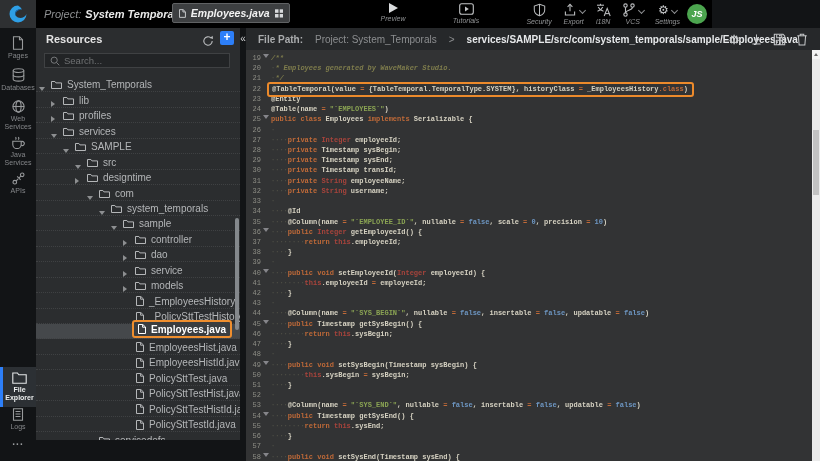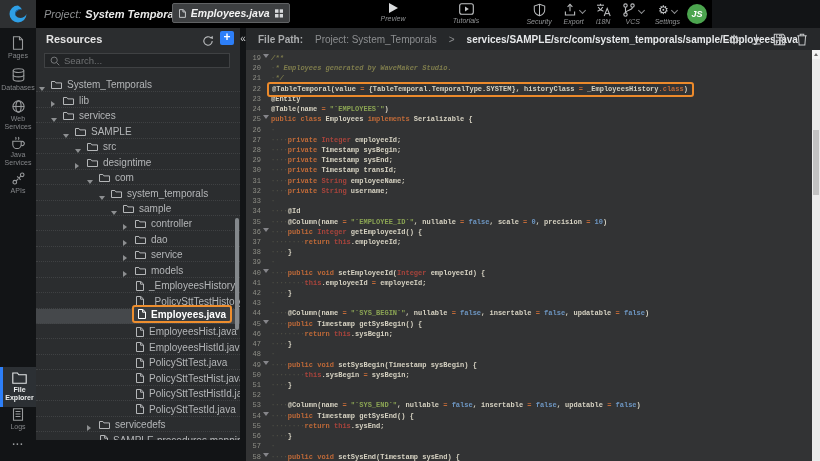--- a/index.html
+++ b/index.html
@@ -276,20 +276,30 @@
         </span>
       </div>
       <div class="trow">
         <span style="display:inline-block;flex:0 0 auto;width:15px"></span>
         <span class="tri tri-r"></span>
         <span class="lw">
           <svg class="ti" width="11" height="9" viewBox="0 0 11 9">
             <path d="M.5 8.5V1.5h3.4l1 1.4h5.6v5.6z"></path>
           </svg>
           <span class="tl">lib</span>
+        </span>
+      </div>
+      <div class="trow">
+        <span style="display:inline-block;flex:0 0 auto;width:15px"></span>
+        <span class="tri tri-r"></span>
+        <span class="lw">
+          <svg class="ti" width="11" height="9" viewBox="0 0 11 9">
+            <path d="M.5 8.5V1.5h3.4l1 1.4h5.6v5.6z"></path>
+          </svg>
+          <span class="tl">profiles</span>
         </span>
       </div>
       <div class="trow">
         <span style="display:inline-block;flex:0 0 auto;width:15px"></span>
         <span class="tri tri-d"></span>
         <span class="lw">
           <svg class="ti" width="11" height="9" viewBox="0 0 11 9">
             <path d="M.5 8.5V1.5h3.4l1 1.4h5.6v5.6z"></path>
           </svg>
           <span class="tl">services</span>

